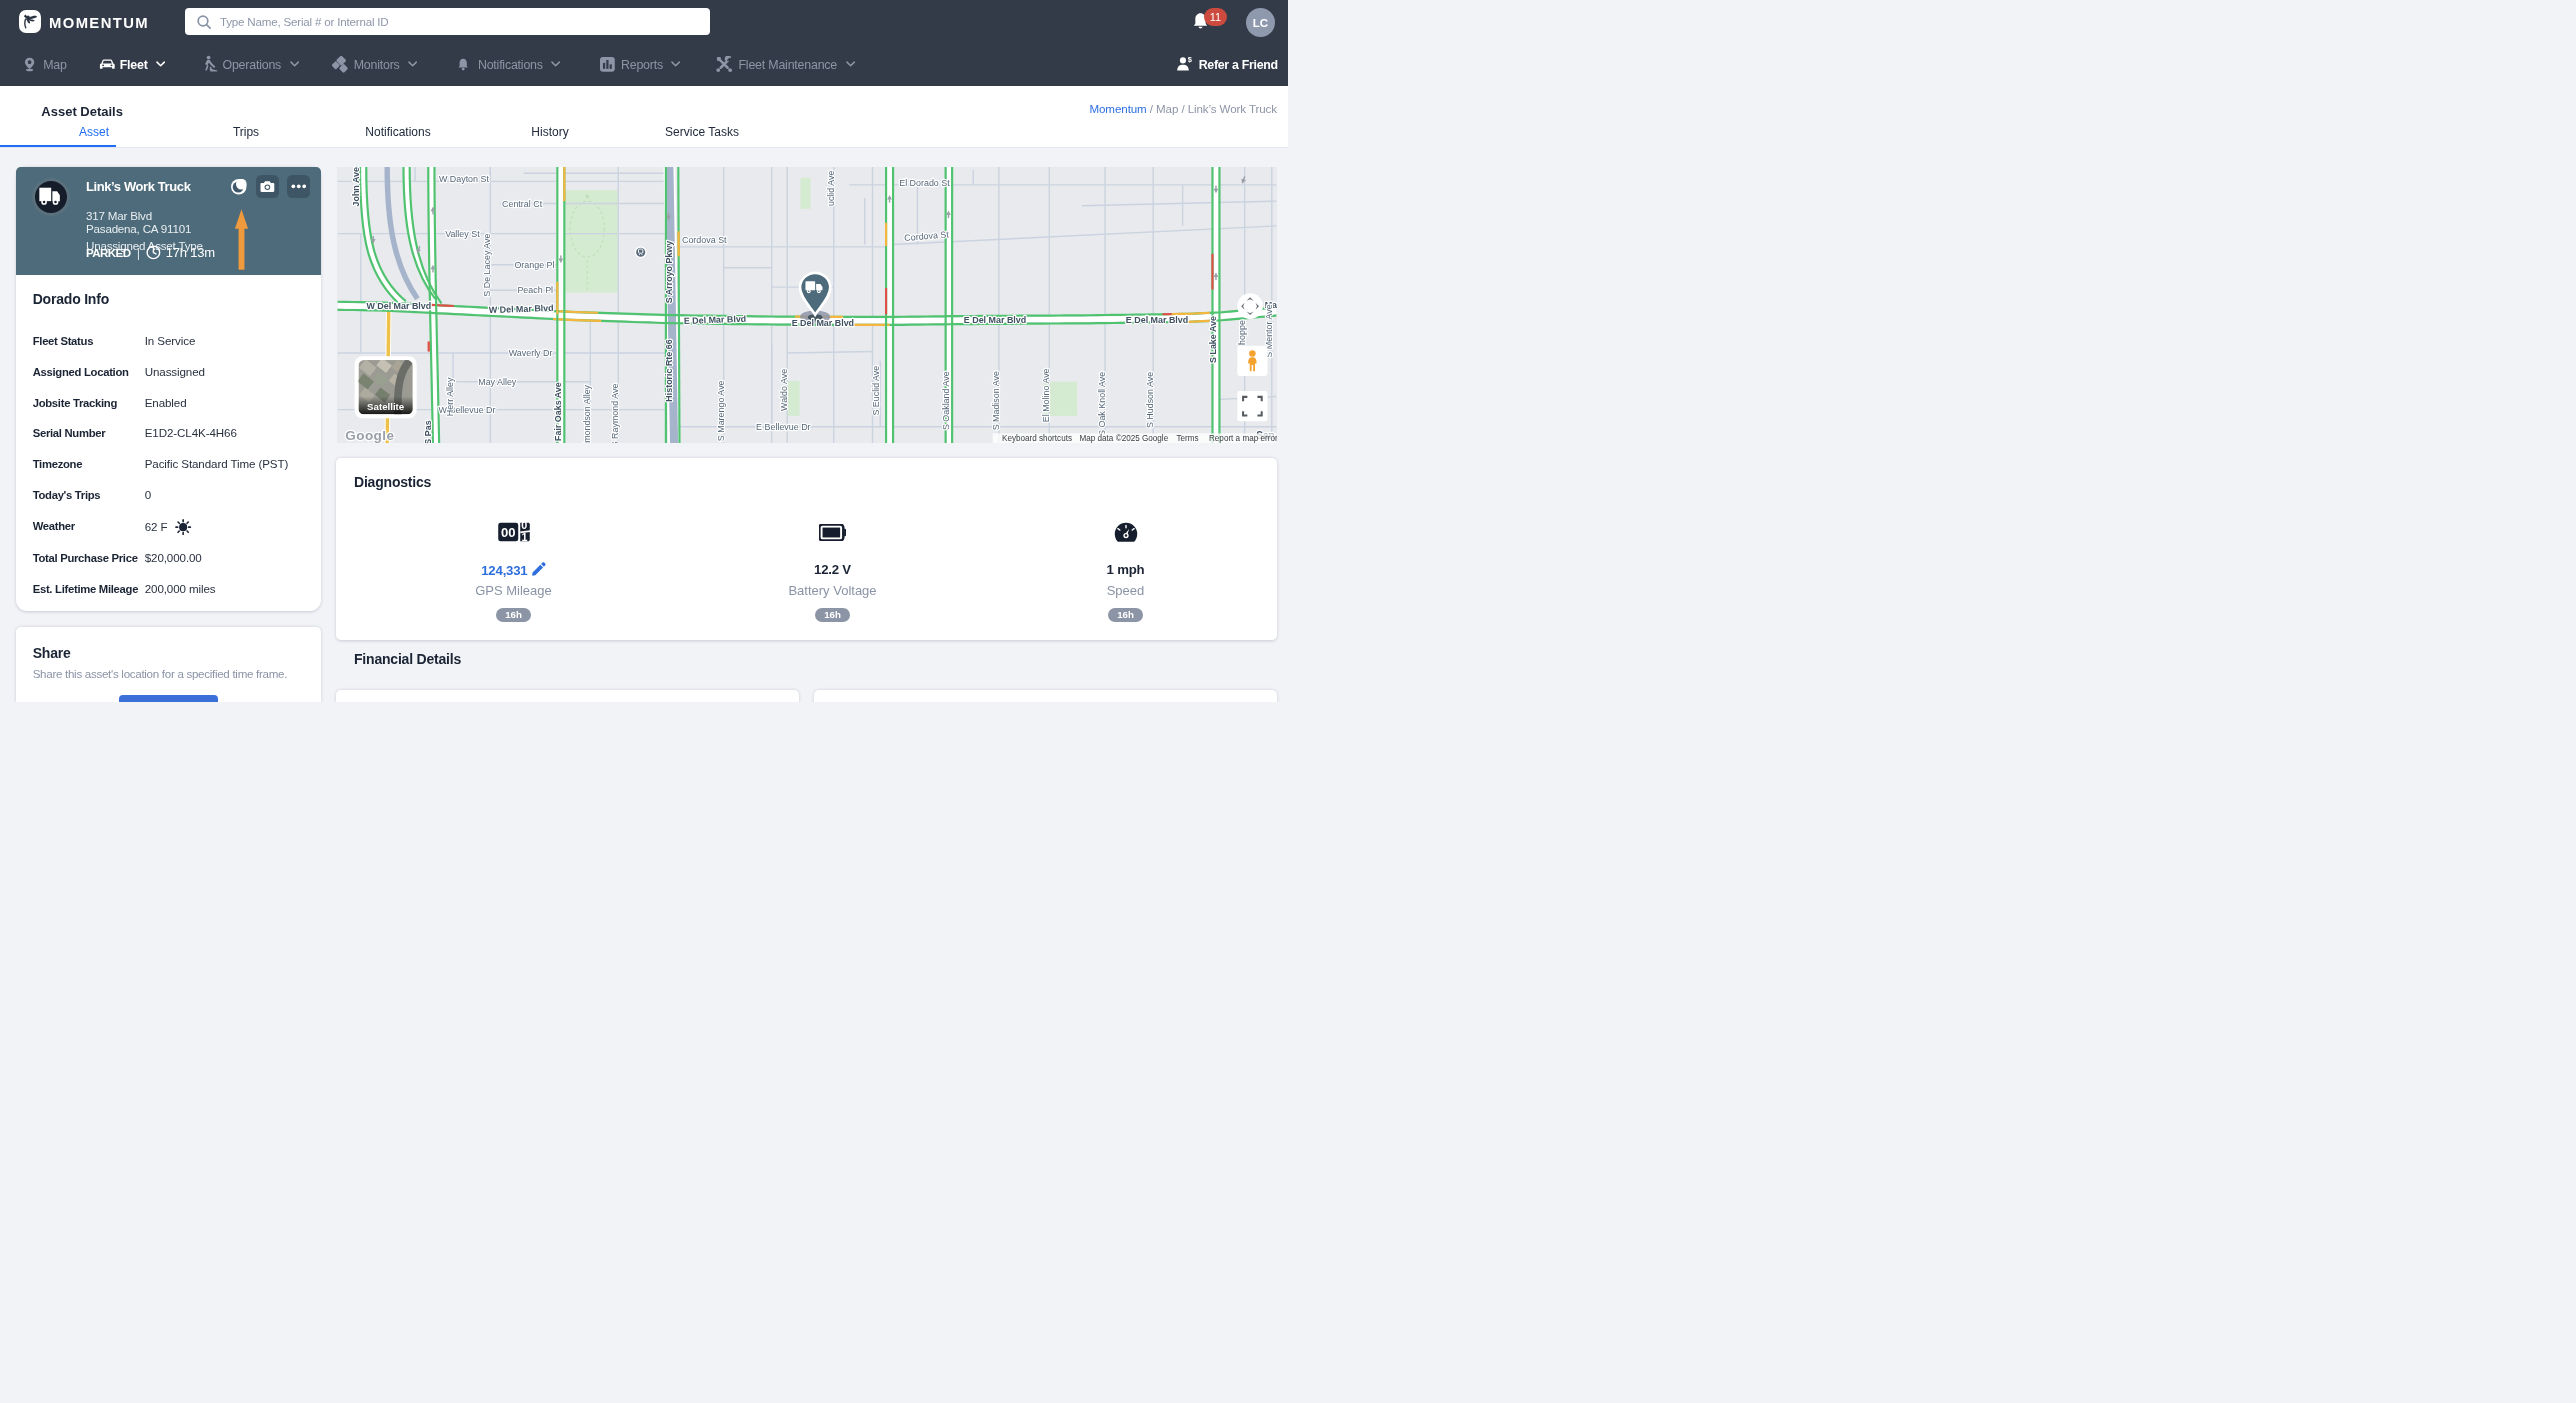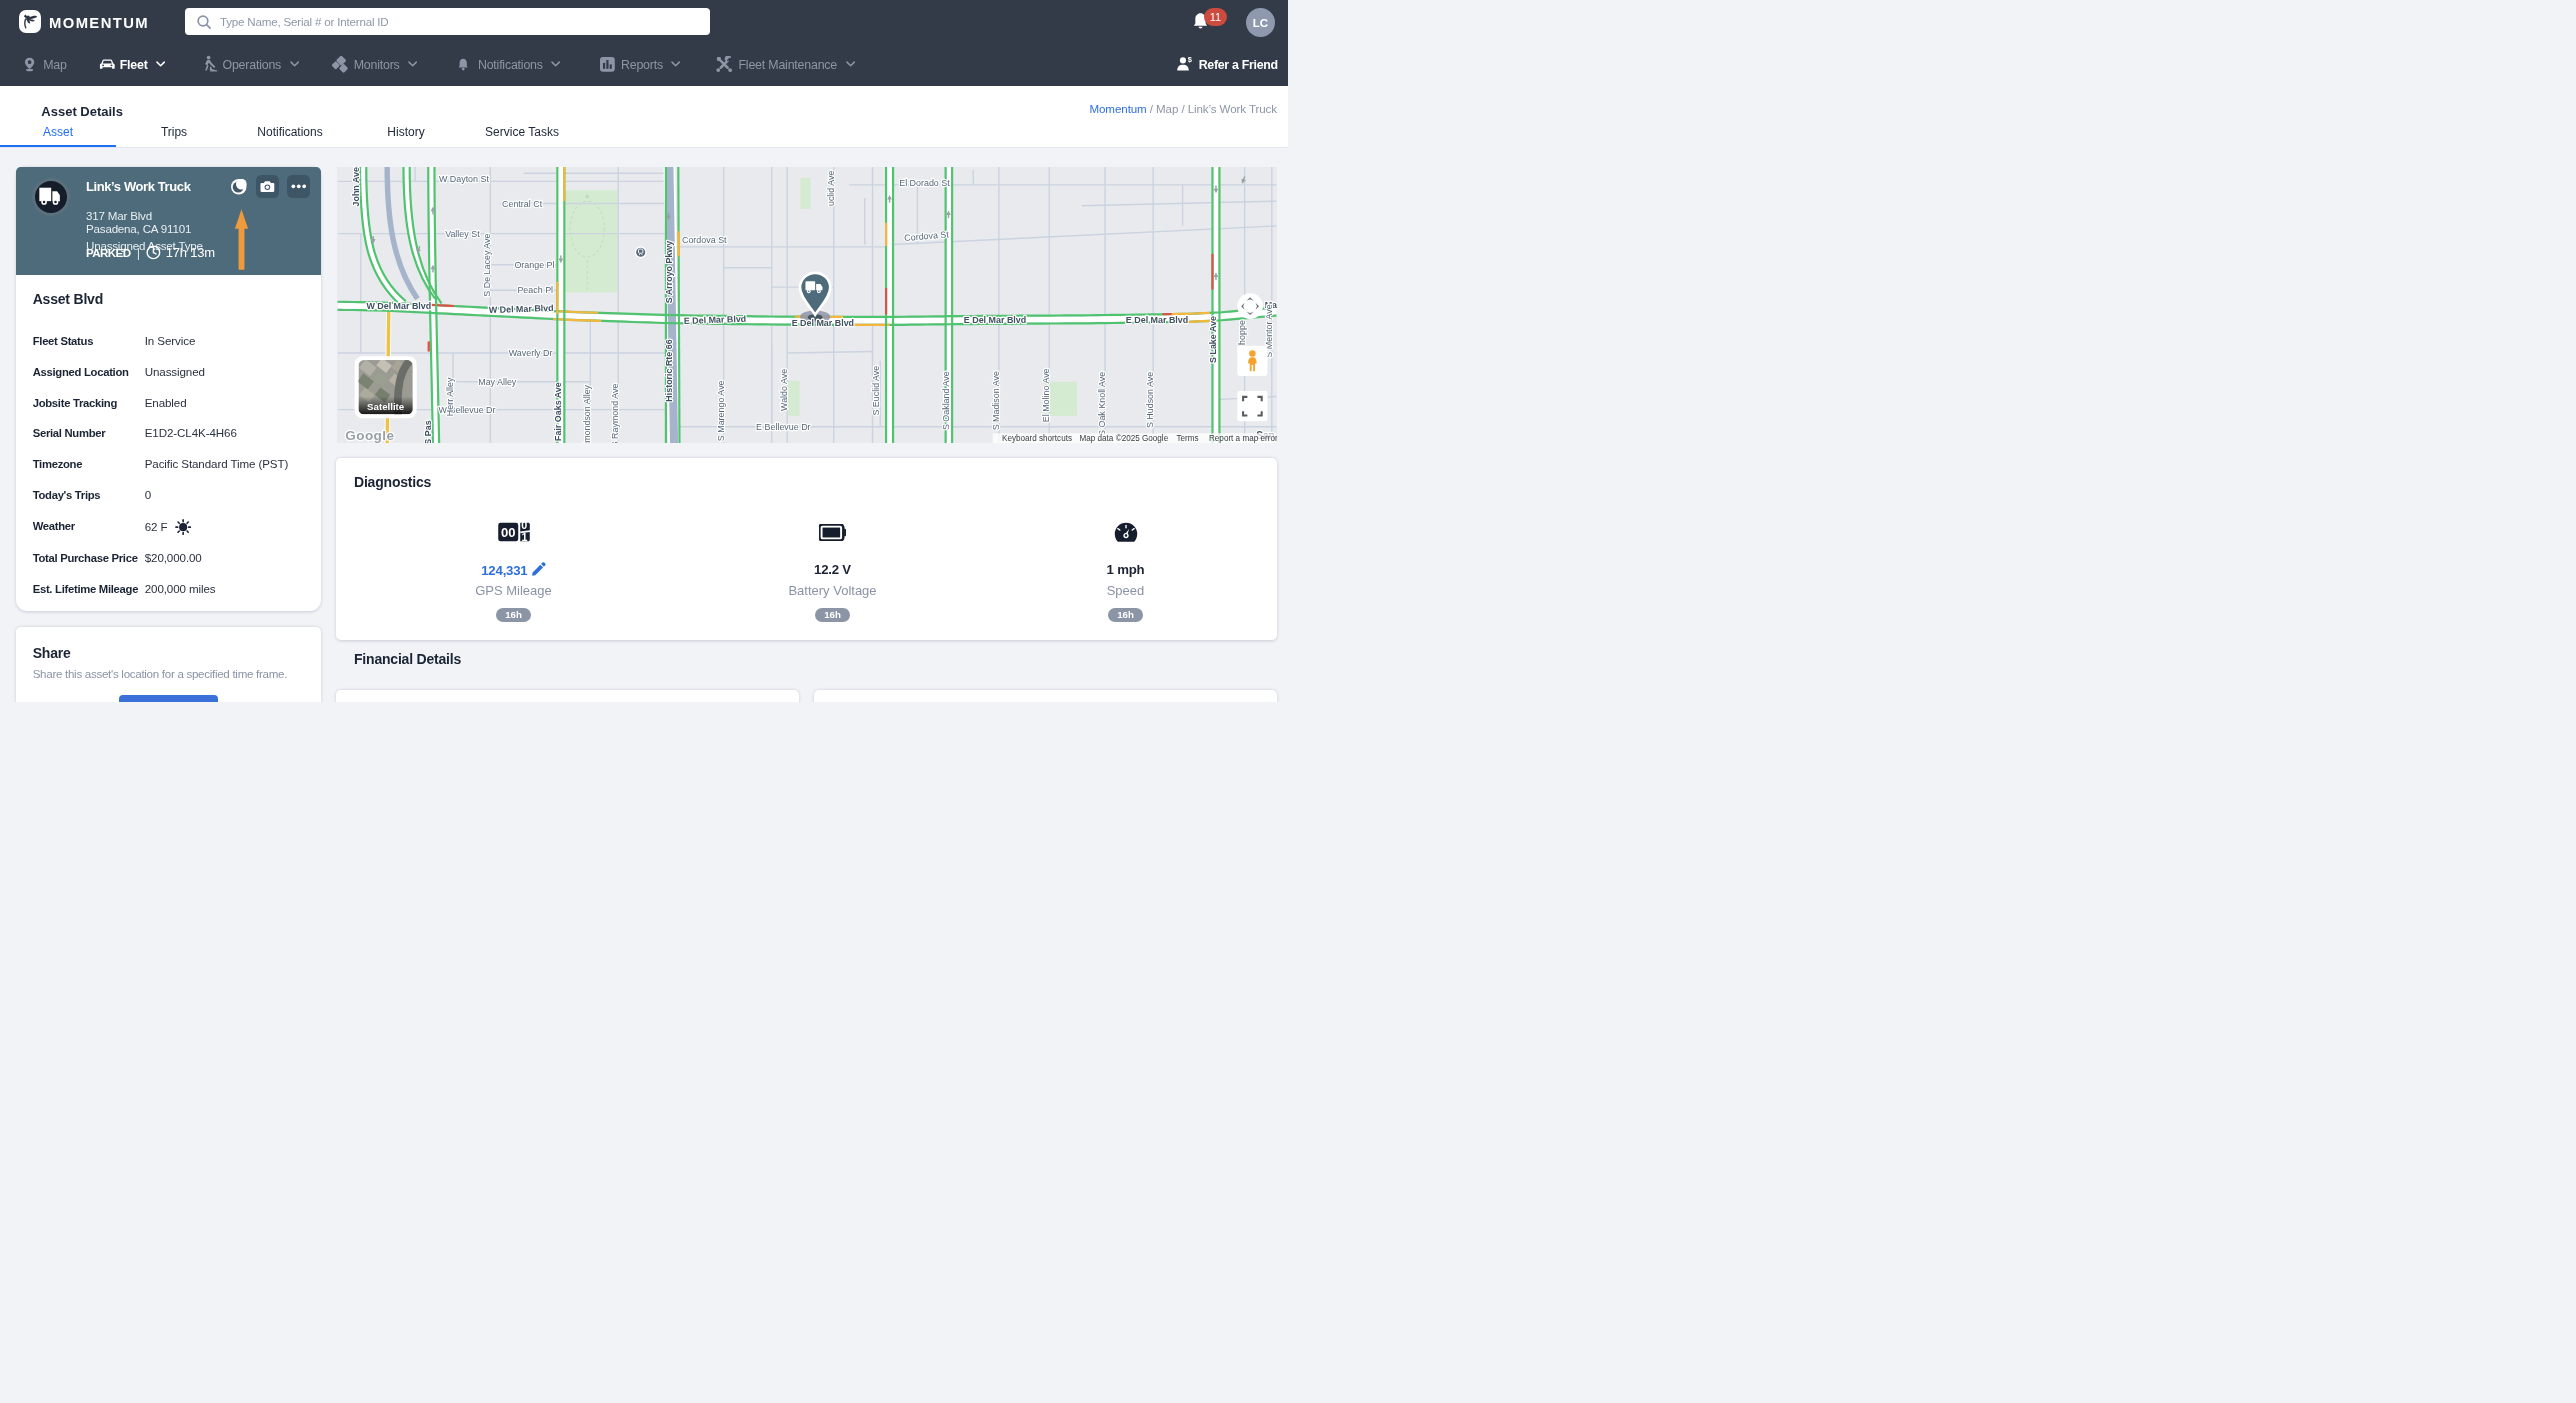--- a/index.html
+++ b/index.html
@@ -21,21 +21,21 @@
   .navitem.active { color:#fff; font-weight:bold; }
   .navitem svg { display:block; }
   .caret { margin-left:8.5px; }
 
   
   #pagehead { position:absolute; left:0; top:86px; width:1288px; height:62px; background:#fff; border-bottom:0.8px solid #e3e7ee; }
   #ptitle { position:absolute; left:16.3px; top:18px; font-size:13px; font-weight:bold; color:#1b2434;margin-left:25px; }
   #crumbs { position:absolute; right:11px; top:15.5px; font-size:11.6px; letter-spacing:-0.1px; color:#8d95a6; }
   #crumbs a { color:#2e6fe0; text-decoration:none; }
   #tabs { position:absolute; left:0; top:30px; height:31px; display:flex; }
-  .tab { width:116px; text-align:center; font-size:12px; font-weight:500; color:#212b3c; padding-top:8.5px; }
+  .tab { width:116px; text-align:center; font-size:12px; font-weight:500; color:#212b3c; padding-top:8.5px;margin-left:36px; }
   .tab.active { color:#1f6ef4; }
   #tabline { position:absolute; left:0; top:59px; width:116px; height:2.3px; background:#1f6ef4; }
 
   
   #assetcard { position:absolute; left:16px; top:167px; width:305px; height:444px; background:#fff; border-radius:11px; box-shadow:0 0.8px 3.1px rgba(20,30,60,.18); }
   #tealhead { position:absolute; left:0; top:0; width:305px; height:108px; background:#4d6b7a; border-radius:4.7px 4.7px 0 0; }
   #circ { position:absolute; left:15.5px; top:11.3px; width:38px; height:38px; border-radius:50%; background:#151c2a; border:3.9px solid #5a707d; }
   #tealhead h1 { position:absolute; left:70px; top:12.4px; color:#fff; font-size:13px; letter-spacing:-0.4px; font-weight:bold; }
   .tline { position:absolute; left:70px; color:#e9eef1; font-size:11.6px; letter-spacing:-0.2px;margin-top:10px; }
   #statusrow { position:absolute; left:70px; top:78px; display:flex; align-items:center; color:#fff; }
@@ -256,21 +256,21 @@
         </svg>
       </div>
     <svg style="position:absolute;left:210px;top:42px" width="31" height="61" viewBox="0 0 40 78">
         <g fill="#f09a3e">
           <path d="M20 0 L28.5 25 L11.5 25 Z"></path>
           <rect x="16.2" y="24" width="7.6" height="54"></rect>
         </g>
       </svg>
   </div>
 
-  <div id="aiheading">Asset Blvd</div>
+  <div id="aiheading">Dorado Info</div>
   <div class="row" style="top:167px"><b>Fleet Status</b><span class="val">In Service</span></div>
   <div class="row" style="top:198px"><b>Assigned Location</b><span class="val">Unassigned</span></div>
   <div class="row" style="top:229px"><b>Jobsite Tracking</b><span class="val">Enabled</span></div>
   <div class="row" style="top:259px"><b>Serial Number</b><span class="val">E1D2-CL4K-4H66</span></div>
   <div class="row" style="top:290px"><b>Timezone</b><span class="val">Pacific Standard Time (PST)</span></div>
   <div class="row" style="top:321px"><b>Today's Trips</b><span class="val">0</span></div>
   <div class="row" style="top:352px"><b>Weather</b><span class="val">62 F
     <svg style="vertical-align:-3.9px;margin-left:4.7px" width="16.3" height="16.3" viewBox="0 0 21 21">
           <circle cx="10.5" cy="10.5" r="5.2" fill="#1b2434"></circle>
           <g stroke="#1b2434" stroke-width="2.1" stroke-linecap="round">

